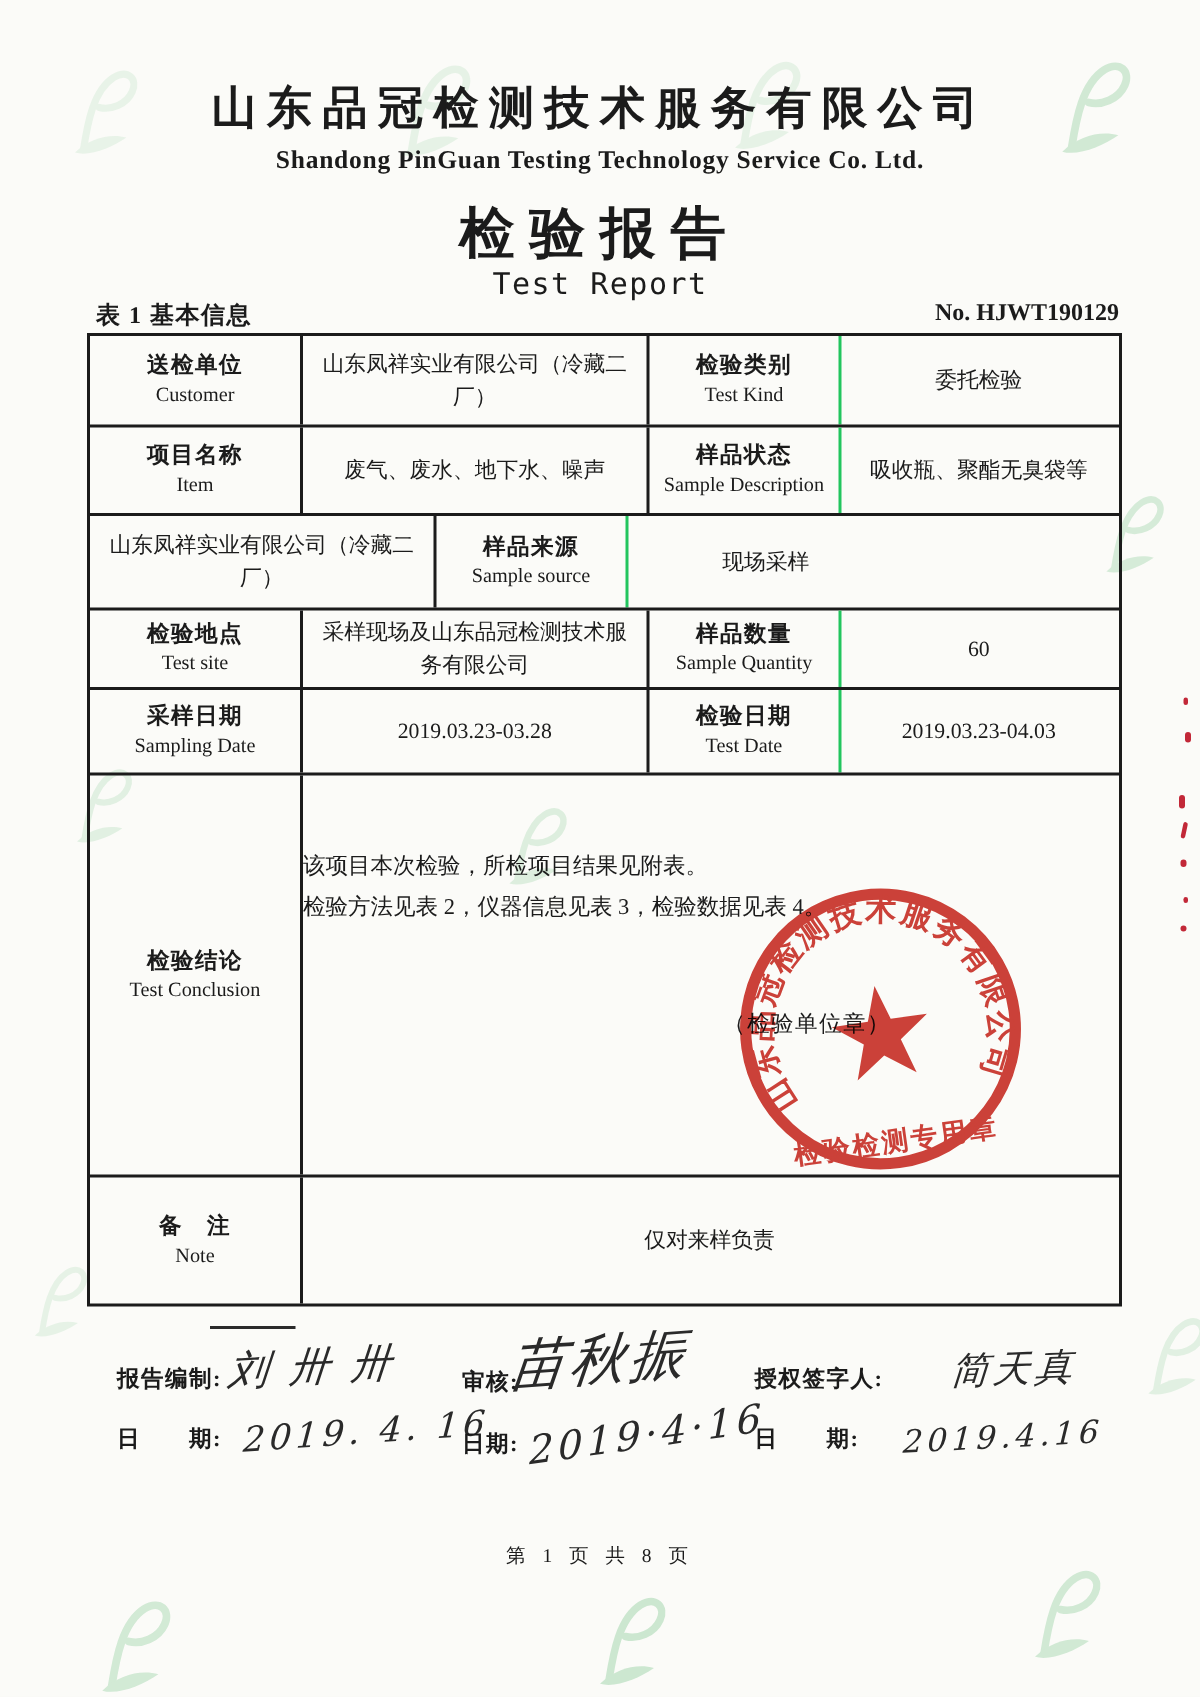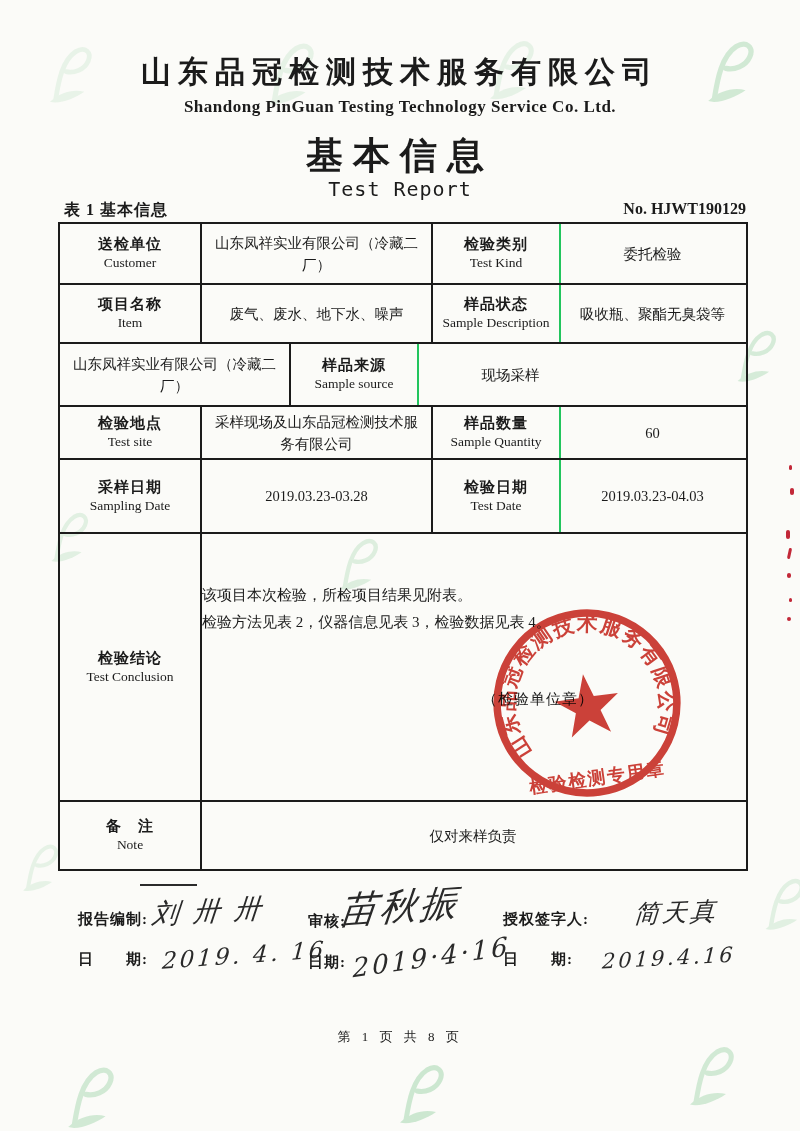--- a/index.html
+++ b/index.html
@@ -21,21 +21,21 @@
     font-size:20px; font-family:"DejaVu Sans Mono","Liberation Mono",monospace; letter-spacing:1px; }
 
   .caption { position:absolute; top:200px; left:64px; font-size:16px; font-weight:bold; letter-spacing:1px; }
   .report-no { position:absolute; top:200px; right:54px; font-size:16px; font-weight:bold; }
 
   
   .tbl { position:absolute; left:58px; top:222px; width:690px; height:649px;
     border:2px solid #1b1b1b; display:flex; flex-direction:column; background:transparent; }
   .trow { display:flex; width:100%; }
   .trow + .trow { border-top:2px solid #1b1b1b; }
-  .r1{height:59px}.r2{height:59px}.r3{height:63px}.r4{height:53px}.r5{height:74px}.r6{height:268px}.r7{flex:1}
+  .r1{height:59px}.r2{height:59px}.r3{height:63px}.r4{height:53px}.r5{height:57px}.r6{height:268px}.r7{flex:1}
   .cell { display:flex; flex-direction:column; align-items:center; justify-content:center;
     text-align:center; padding:2px 8px; }
   .c1 { width:142px; border-right:2px solid #1b1b1b; }
   .c2 { width:231px; border-right:2px solid #1b1b1b;justify-content:center; }
   .c3 { width:128px; border-right:2px solid #22c55e;align-items:center; }
   .c4 { width:183px; }
   .cmerge { width:542px; position:relative; }
   .lab-cn { font-size:15px; font-weight:bold; letter-spacing:1px; line-height:19px; }
   .lab-en { font-size:13.5px; line-height:18px; }
   .val { font-size:14.5px; line-height:22px; }
@@ -112,21 +112,21 @@
         <use href="#plogo"></use>
       </svg>
     <svg class="wm" style="left:686px;top:1044px;width:50px;height:65px;opacity:.45" viewBox="0 0 100 130">
         <use href="#plogo"></use>
       </svg>
   </div>
 
   
   <div class="company-cn">山东品冠检测技术服务有限公司</div>
   <div class="company-en">Shandong PinGuan Testing Technology Service Co. Ltd.</div>
-  <div class="title-cn">基本信息</div>
+  <div class="title-cn">检验报告</div>
   <div class="title-en">Test Report</div>
   <div class="caption">表 1 基本信息</div>
   <div class="report-no">No. HJWT190129</div>
 
   
   <div class="tbl">
 
     <div class="trow r1">
       <div class="cell c1">
         <span class="lab-cn">送检单位</span>

